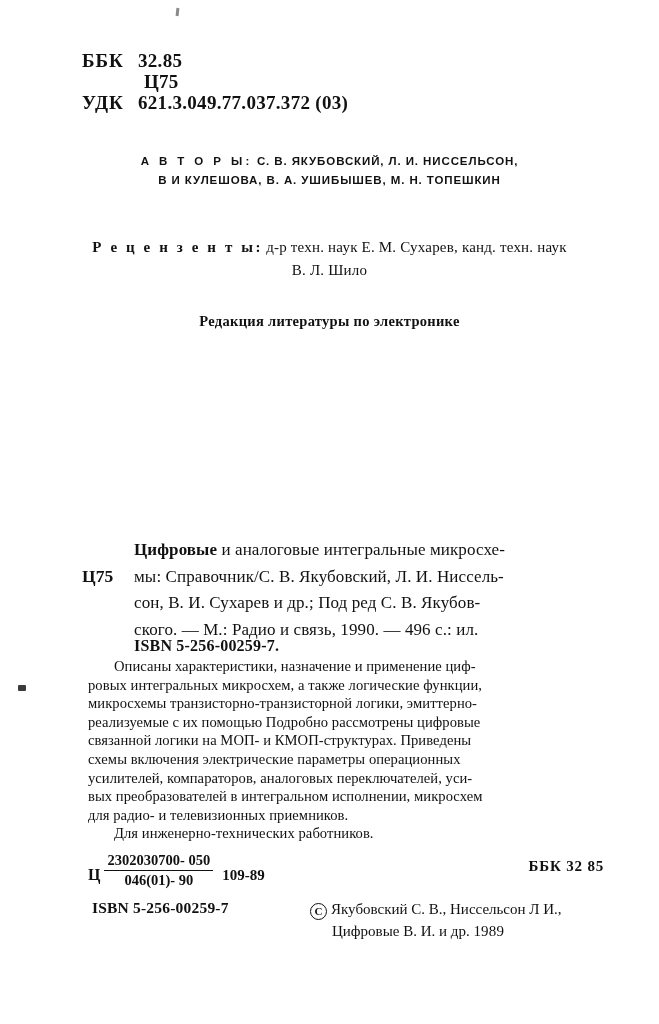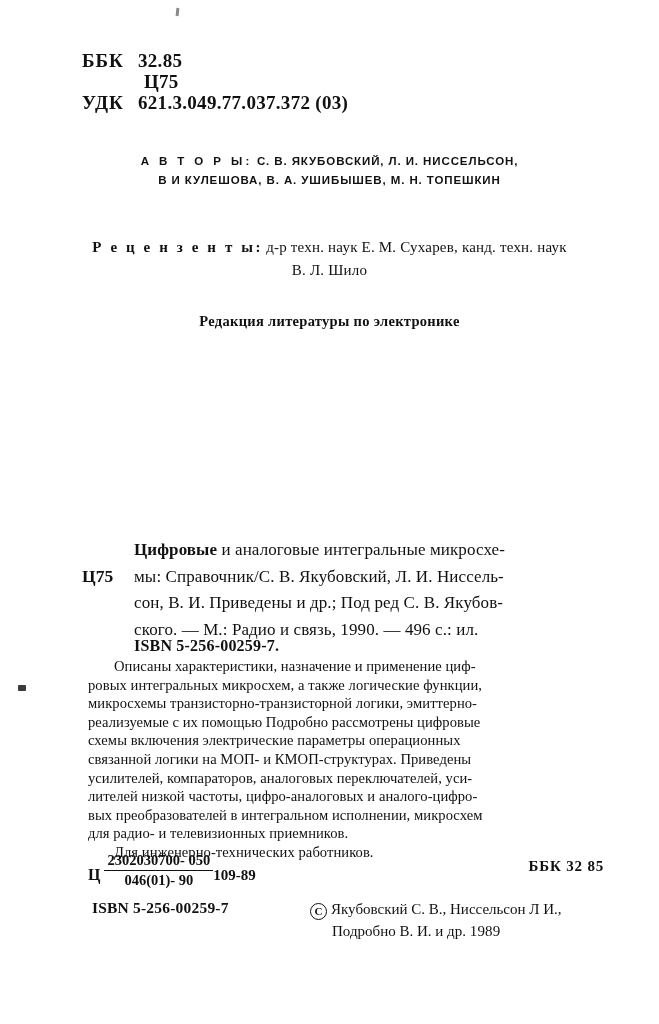--- a/index.html
+++ b/index.html
@@ -182,21 +182,21 @@
   }
   #fraction-denominator {
     display: block;
     padding-top: 1px;
     font-weight: bold;
     font-size: 14.5px;
   }
   #fraction-suffix {
     align-self: flex-end;
     padding-bottom: 5px;
-    margin-left: 0;
+    margin-left: 9px;
     font-weight: bold;
     font-size: 15px;
   }
   #bbk-footer {
     position: absolute;
     right: 55px;
     top: 12px;
     font-size: 15px;
     font-weight: bold;
     letter-spacing: 0.8px;
@@ -269,36 +269,35 @@
     <span class="reviewers-line">В. Л. Шило</span>
   </div>
 
   <div class="abs" id="editorial-note">Редакция литературы по электронике</div>
 
   <div class="abs" id="bibliographic-record">
     <span id="shelf-mark">Ц75</span>
     <span id="biblio-text">
       <span class="ln"><span id="biblio-title-bold">Цифровые</span><span> и аналоговые интегральные микросхе-</span></span>
       <span class="ln">мы: Справочник/С. В. Якубовский, Л. И. Ниссель-</span>
-      <span class="ln">сон, В. И. Приведены и др.; Под ред С. В. Якубов-</span>
+      <span class="ln">сон, В. И. Сухарев и др.; Под ред С. В. Якубов-</span>
       <span class="ln">ского. — М.: Радио и связь, 1990. — 496 с.: ил.</span>
     </span>
   </div>
 
   <div class="abs" id="isbn-line-top">ISBN 5-256-00259-7.</div>
 
   <div class="abs" id="abstract-block">
     <span class="ln"><span class="indent"></span><span>Описаны характеристики, назначение и применение циф-</span></span>
     <span class="ln">ровых интегральных микросхем, а также логические функции,</span>
     <span class="ln">микросхемы транзисторно-транзисторной логики, эмиттерно-</span>
     <span class="ln">реализуемые с их помощью Подробно рассмотрены цифровые</span>
+    <span class="ln">связанной логики на МОП- и КМОП-структурах. Приведены</span>
     <span class="ln">схемы включения электрические параметры операционных</span>
-    <span class="ln">связанной логики на МОП- и КМОП-структурах. Приведены</span>
     <span class="ln">усилителей, компараторов, аналоговых переключателей, уси-</span>
-    <span class="ln">лителей низкой частоты, цифро-аналоговых и аналого-цифро-</span>
     <span class="ln">вых преобразователей в интегральном исполнении, микросхем</span>
     <span class="ln">для радио- и телевизионных приемников.</span>
     <span class="ln"><span class="indent"></span><span>Для инженерно-технических работников.</span></span>
   </div>
 
   <div class="abs" id="colophon">
 
     <div id="classification-fraction">
       <span id="fraction-prefix">Ц</span>
       <span id="fraction-stack">
@@ -307,21 +306,21 @@
       </span>
       <span id="fraction-suffix">109-89</span>
     </div>
 
     <div id="bbk-footer">ББК 32 85</div>
 
     <div id="isbn-footer">ISBN 5-256-00259-7</div>
 
     <div id="copyright-block">
       <span class="ln"><span id="copyright-symbol">C</span><span>Якубовский С. В., Ниссельсон Л И.,</span></span>
-      <span class="ln" id="copyright-line-2"><span>Подробно В. И. и др. </span><span class="year-dim">1989</span></span>
+      <span class="ln" id="copyright-line-2"><span>Цифровые В. И. и др. </span><span class="year-dim">1989</span></span>
     </div>
 
   </div>
 
   <div class="speck" id="scan-speck-top"></div>
   <div class="speck" id="scan-speck-margin"></div>
 
 </div>
 
 </body></html>

